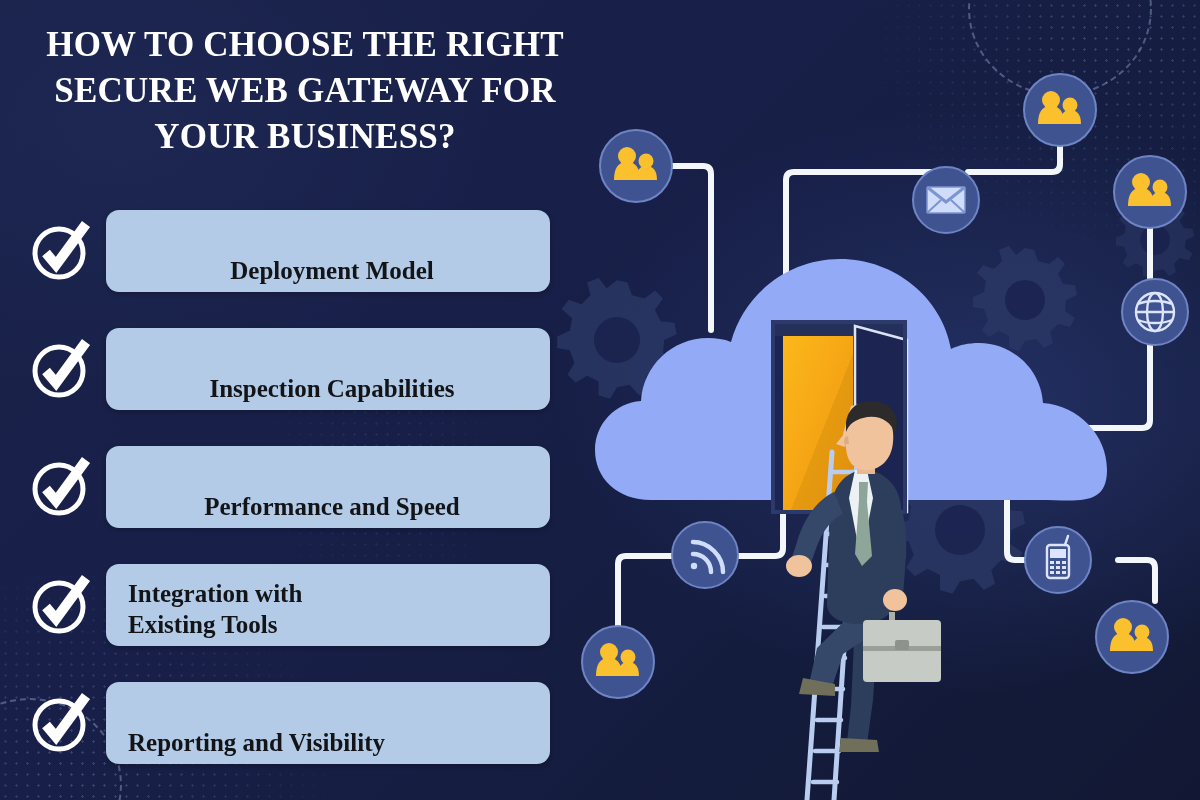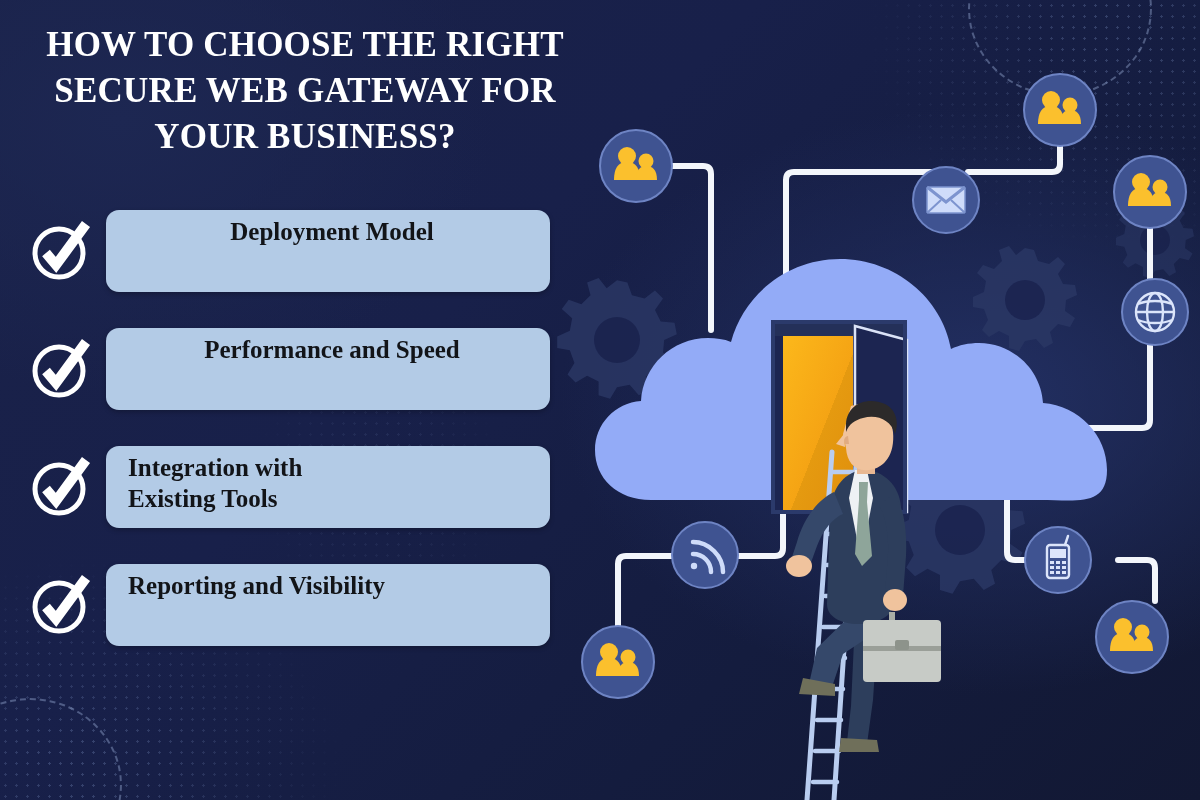--- a/index.html
+++ b/index.html
@@ -46,21 +46,21 @@
   }
 
   
   .list{position:absolute;left:30px;top:209px;width:520px;}
   .row{position:relative;height:84px;margin-bottom:34px;display:flex;align-items:center;}
   .row:last-child{margin-bottom:0;}
   .check{width:62px;height:62px;flex:0 0 62px;position:relative;margin-right:14px;}
   .check svg{display:block;overflow:visible;}
   .pill{
     flex:1 1 auto;background:#b3cbe6;border-radius:13px;
-    min-height:82px;display:flex;align-items:flex-start;
+    min-height:82px;display:flex;align-items:flex-end;
     padding:6px 14px 6px 22px;box-sizing:border-box;
     box-shadow:0 2px 5px rgba(0,0,0,.25);
   }
   .pill .ptxt{
     color:#121418;font-size:25px;font-weight:bold;line-height:31px;
     white-space:pre-line;
   }
   .pill.center .ptxt{width:100%;text-align:center;}
 
   
@@ -87,20 +87,31 @@
         <svg width="62" height="62" viewBox="0 0 62 62">
           <circle cx="29" cy="33" r="24" fill="none" stroke="#ffffff" stroke-width="5"></circle>
           <path d="M16 33 L26 45 L56 4" fill="none" stroke="#ffffff" stroke-width="10" stroke-linecap="butt" stroke-linejoin="miter"></path>
         </svg>
       </span>
       <div class="pill center">
         <span class="ptxt">Deployment Model</span>
       </div>
     </div>
 
+    <div class="row">
+      <span class="check">
+        <svg width="62" height="62" viewBox="0 0 62 62">
+          <circle cx="29" cy="33" r="24" fill="none" stroke="#ffffff" stroke-width="5"></circle>
+          <path d="M16 33 L26 45 L56 4" fill="none" stroke="#ffffff" stroke-width="10"></path>
+        </svg>
+      </span>
+      <div class="pill center">
+        <span class="ptxt">Inspection Capabilities</span>
+      </div>
+    </div>
 
     <div class="row">
       <span class="check">
         <svg width="62" height="62" viewBox="0 0 62 62">
           <circle cx="29" cy="33" r="24" fill="none" stroke="#ffffff" stroke-width="5"></circle>
           <path d="M16 33 L26 45 L56 4" fill="none" stroke="#ffffff" stroke-width="10"></path>
         </svg>
       </span>
       <div class="pill center">
         <span class="ptxt">Performance and Speed</span>

